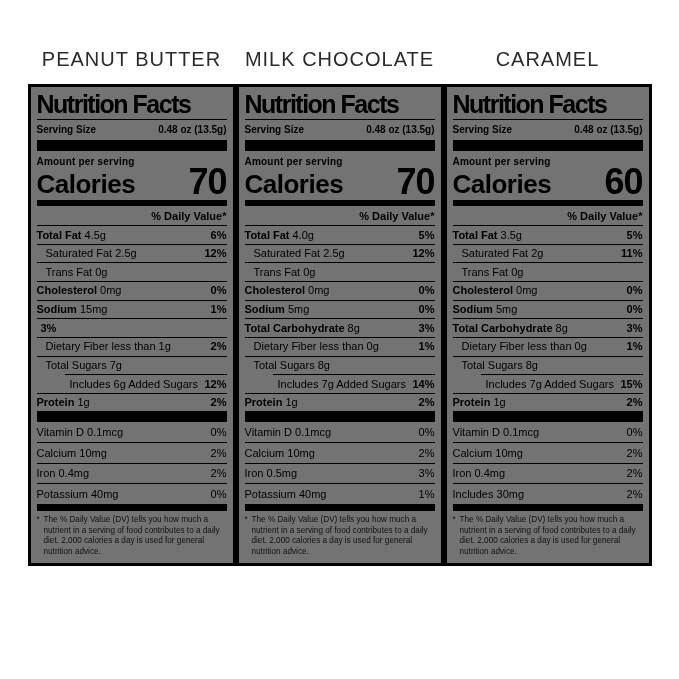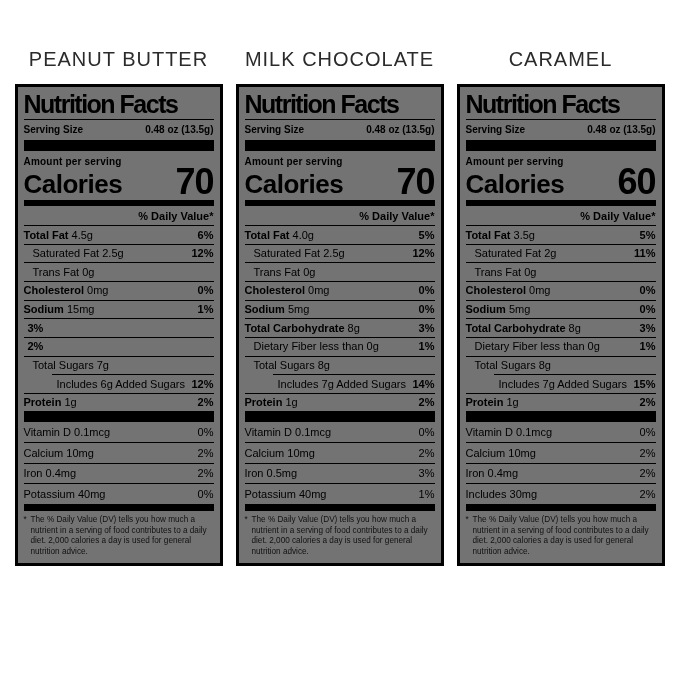--- a/index.html
+++ b/index.html
@@ -7,21 +7,20 @@
     width: 679px; height: 679px;
     background: #ffffff;
     color: #000;
     font-family: "Liberation Sans", sans-serif;
     overflow: hidden;
   }
   .wrap {
     display: flex;
     justify-content: center;
     align-items: flex-start;
-    gap: 13px;
     padding-top: 48px;
   }
   .label-col { width: 208px; flex: none; }
   .flavor {
     margin: 0 0 13px 0;
     text-align: center;
     font-size: 20px;
     font-weight: 400;
     letter-spacing: 1px;
     color: #2b2b2b;
@@ -115,20 +114,21 @@
             <span class="n-dv">0%</span>
           </div>
           <div class="n-row">
             <span class="n-text"><span class="nm bold">Sodium</span><span>&nbsp;15mg</span></span>
             <span class="n-dv">1%</span>
           </div>
           <div class="n-row">
             <span class="n-dv">3%</span>
           </div>
           <div class="n-row indent1">
+            <span class="n-text"><span class="nm">Dietary Fiber</span><span>&nbsp;less than 1g</span></span>
             <span class="n-dv">2%</span>
           </div>
           <div class="n-row indent1">
             <span class="n-text"><span class="nm">Total Sugars</span><span>&nbsp;7g</span></span>
             <span class="n-dv"></span>
           </div>
           <div class="n-row indent2 sep-indent">
             <span class="n-text"><span class="nm">Includes 6g Added Sugars</span></span>
             <span class="n-dv">12%</span>
           </div>

